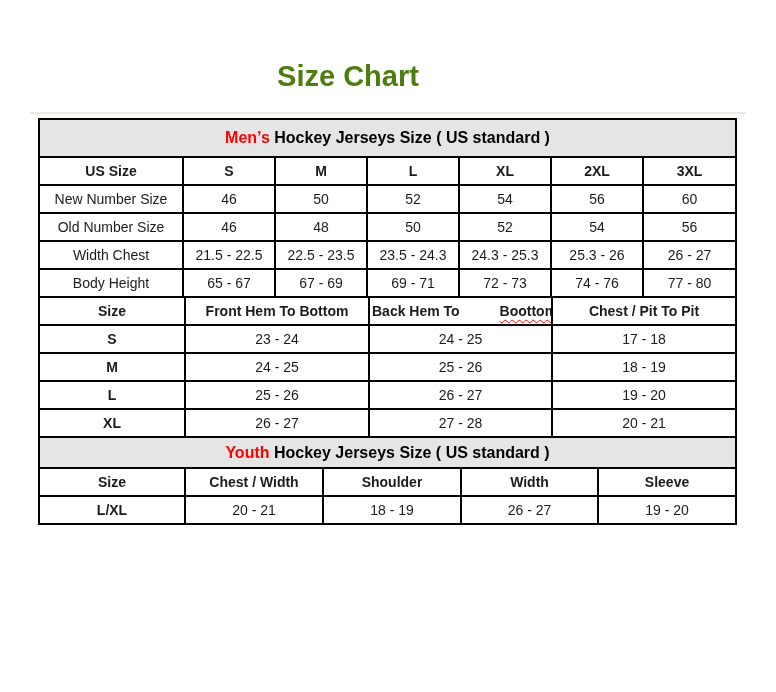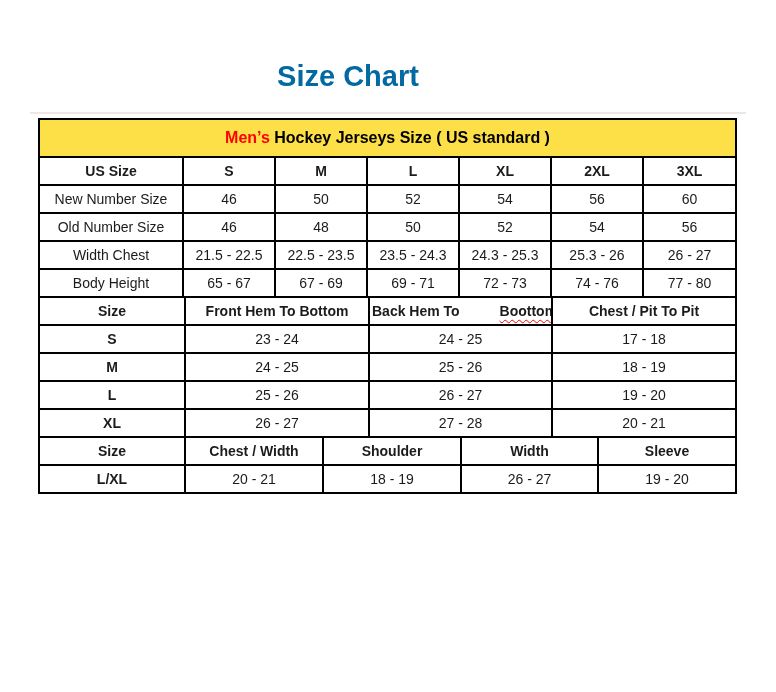--- a/index.html
+++ b/index.html
@@ -9,21 +9,21 @@
     background:#ffffff;
     font-family:"Liberation Sans", sans-serif;
     overflow:hidden;
   }
   .title{
     position:absolute;
     left:0; top:60px; width:696px;
     text-align:center;
     font-size:29px;
     font-weight:bold;
-    color:#0369a1;
+    color:#4d7c0f;
   }
   .faint-rule{
     position:absolute;
     left:30px; top:112px; width:716px; height:2px;
     background:#efe7e4;
   }
   .tables{
     position:absolute;
     left:38px; top:118px; width:697px;
   }
@@ -38,21 +38,21 @@
     text-align:center;
     vertical-align:middle;
     font-size:14px;
     color:#1b1b1b;
     padding:0 2px;
     height:26px;
     overflow:hidden;
     white-space:nowrap;
   }
   td.section-head{
-    background:#fde047;
+    background:#e5e5e5;
     height:36px;
     font-size:16px;
     font-weight:bold;
     color:#000;
   }
   table.youth td.section-head{ height:29px; }
   .red{ color:#FF0000; }
   .b{ font-weight:bold; }
   .squiggle{
     text-decoration:underline wavy #FF0000 1px;
@@ -175,20 +175,23 @@
 
     <table class="youth">
       <colgroup>
         <col style="width:146px">
           <col style="width:138px">
           <col style="width:138px">
           <col style="width:137px">
           <col style="width:138px">
       </colgroup>
       <tbody>
+          <tr>
+        <td colspan="5" class="section-head"><span class="red">Youth</span><span> Hockey Jerseys Size ( US standard )</span></td>
+      </tr>
       <tr>
         <td class="b">Size</td>
         <td class="b">Chest / Width</td>
         <td class="b">Shoulder</td>
         <td class="b">Width</td>
         <td class="b">Sleeve</td>
       </tr>
       <tr>
         <td class="b">L/XL</td>
         <td>20 - 21</td>

